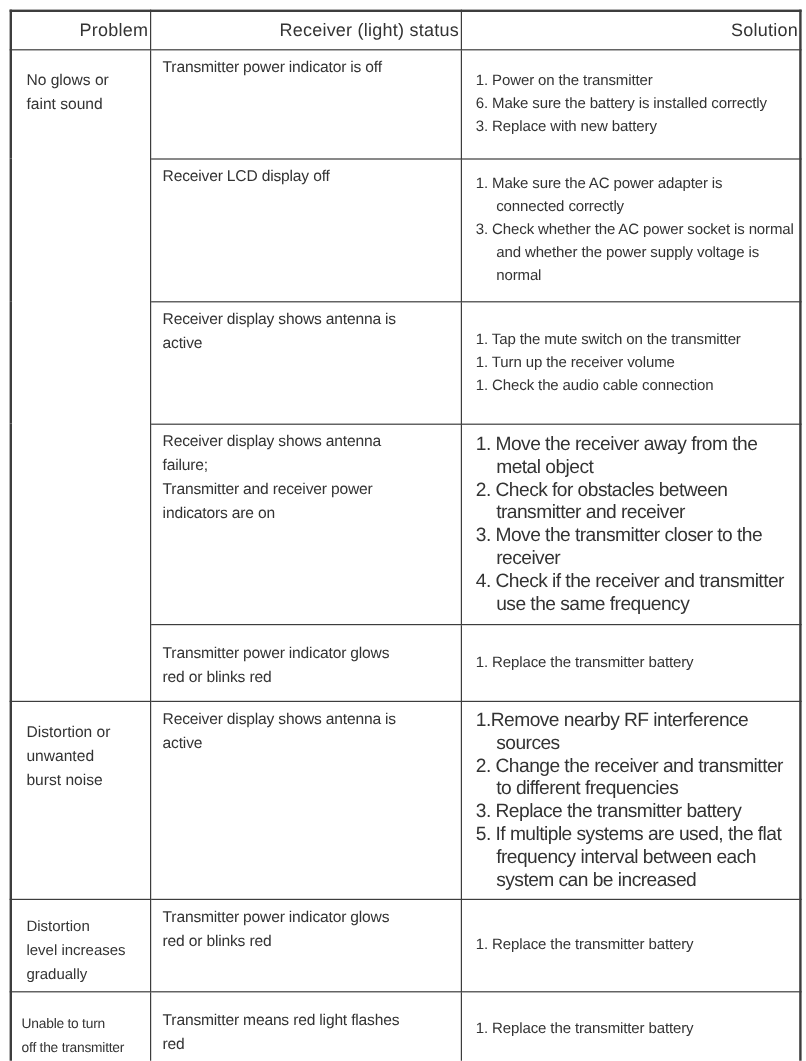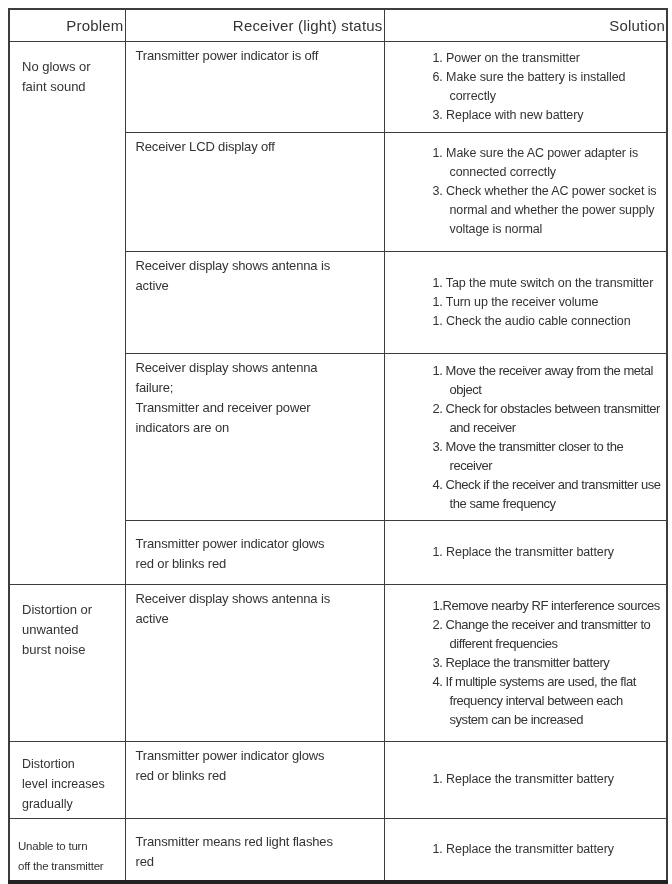--- a/index.html
+++ b/index.html
@@ -67,24 +67,23 @@
   td.sol {
     vertical-align: middle;
     padding: 6px 4px 6px 12px;
     font-size: 12.5px;
     letter-spacing: -0.1px;
     line-height: 19px;
   }
   .sol-item {
     padding-left: 17px;
     text-indent: -17px;
-    margin-left: 36px;
   }
   td.sol-sm .sol-item {
-    font-size: 13px;
+    font-size: 16px;
     letter-spacing: -0.45px;
   }
 </style>
 </head>
 <body>
 
 <table class="tbl">
   <colgroup>
     <col class="c-problem">
     <col class="c-indicator">
@@ -148,21 +147,21 @@
     <tr class="rh-6">
       <td class="prob">Distortion or
 unwanted
 burst noise</td>
       <td class="ind">Receiver display shows antenna is
 active</td>
       <td class="sol sol-sm">
         <div class="sol-item">1.Remove nearby RF interference sources</div>
         <div class="sol-item">2. Change the receiver and transmitter to different frequencies</div>
         <div class="sol-item">3. Replace the transmitter battery</div>
-        <div class="sol-item">4. If multiple systems are used, the flat frequency interval between each system can be increased</div>
+        <div class="sol-item">5. If multiple systems are used, the flat frequency interval between each system can be increased</div>
       </td>
     </tr>
 
     <tr class="rh-7">
       <td class="prob prob-sm">Distortion
 level increases
 gradually</td>
       <td class="ind">Transmitter power indicator glows
 red or blinks red</td>
       <td class="sol">

